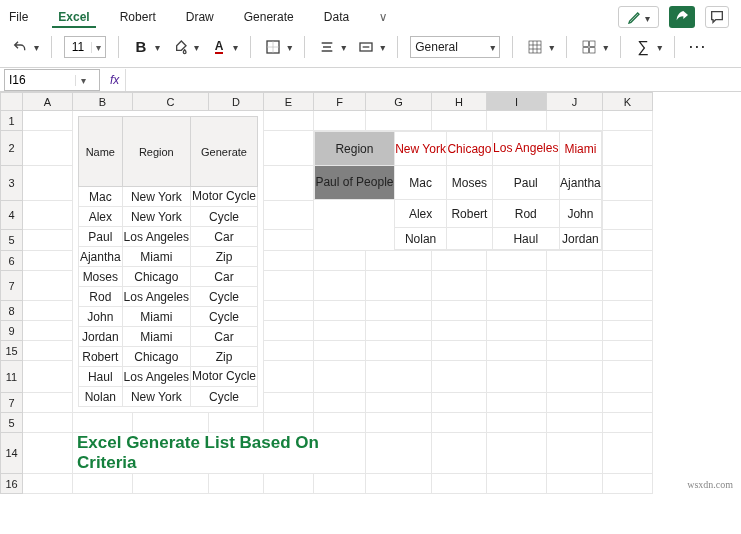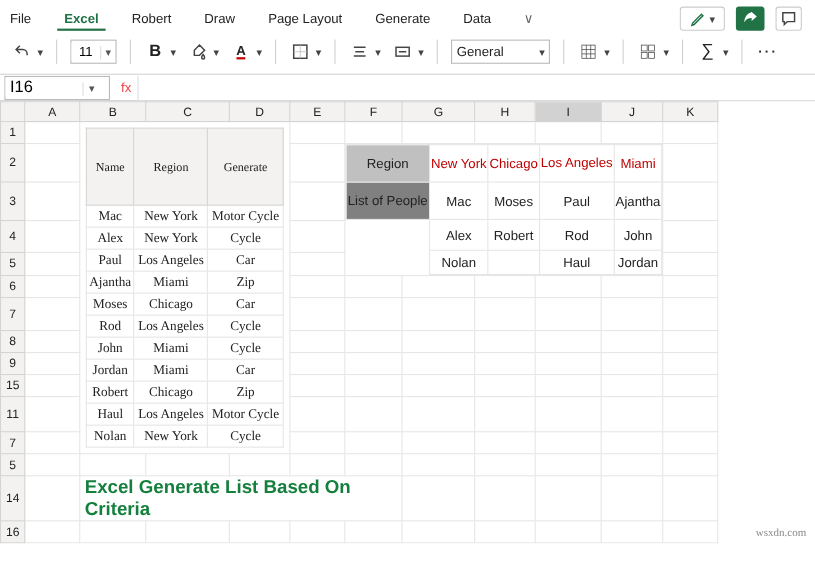--- a/index.html
+++ b/index.html
@@ -21,23 +21,23 @@
   .fontsize-box input { border:none; width:26px; text-align:center; font-size:12px; outline:none; }
   .fontsize-box .dd { width:14px; text-align:center; color:#555; border-left:1px solid #ddd; }
   .nfmt { border:1px solid #bbb; height:22px; padding:0 4px; display:flex; align-items:center; gap:6px; min-width:90px; }
   .dots { letter-spacing:2px; font-weight:bold; }
   .chevd { font-size:10px; color:#444; position:relative; top:1px; }
   .underline-red { border-bottom:2.5px solid #c00000; display:inline-block; line-height:12px; }
   .icon-svg { width:16px; height:16px; }
 
   .fxbar { display:flex; align-items:center; height:24px; border-bottom:1px solid #d4d4d4; }
   .namebox { width:96px; height:22px; border:1px solid #bbb; margin:0 4px; display:flex; align-items:center; }
-  .namebox input { border:none; width:70px; padding:0 4px; font-size:15px; outline:none; }
+  .namebox input { border:none; width:70px; padding:0 4px; font-size:12px; outline:none; }
   .namebox .dd { width:16px; text-align:center; color:#555; border-left:1px solid #ddd; }
-  .fxlabel { color:#ef4444; padding:0 6px; }
+  .fxlabel { font-style:italic; color:#4c1d95; padding:0 6px; }
   .fxinput { flex:1; border:none; border-left:1px solid #ddd; height:22px; padding:0 4px; outline:none; font-size:12px; }
 
   .sheet-wrap { position:relative; }
   table.grid { border-collapse:collapse; table-layout:fixed; }
   table.grid th { background:#f3f2f1; font-weight:normal; color:#222; border:1px solid #d4d4d4; font-size:11px; text-align:center; user-select:none; }
   table.grid th.corner { background:#f3f2f1; width:22px; }
   table.grid th.col { height:18px; width:50px; }
   table.grid th.col.sel { background:#d2d2d2; }
   table.grid th.row { width:22px; height:20px; }
   table.grid td { border:1px solid #e6e6e6; padding:0; height:20px; vertical-align:middle; text-align:center; font-size:12px; }
@@ -56,21 +56,20 @@
   .watermark { position:absolute; right:8px; bottom:4px; color:#888; font-size:10px;font-family:Liberation Serif, serif; }
 </style>
 </head>
 <body>
 
 <div class="menubar">
   <span class="tab">File</span>
   <span class="tab active">Excel</span>
   <span class="tab">Robert</span>
   <span class="tab">Draw</span>
-  <span class="tab">Page Layout</span>
   <span class="tab">Generate</span>
   <span class="tab">Data</span>
   <span class="chev tool-btn">∨</span>
   <div class="right">
     <div class="pen-btn">
       <svg class="icon-svg" viewBox="0 0 24 24">
           <path fill="none" stroke="#217346" stroke-width="2" d="M3 21l3-1 12-12-2-2L4 18l-1 3z"></path>
         </svg>
       <span class="chevd">▾</span>
     </div>
@@ -225,21 +224,21 @@
       <th class="col sel">I</th>
       <th class="col">J</th>
       <th class="col">K</th>
     </tr>
   </thead>
   <tbody>
 
     <tr>
       <th class="row">1</th>
       <td></td>
-      <td colspan="3" rowspan="12" style="padding:5px;border:none;font-family:Liberation Serif, serif;">
+      <td colspan="3" rowspan="12" style="padding:5px;border:none;">
         <table class="data1" style="border-collapse:collapse;width:100%;height:100%;">
           <tbody>
                 <tr>
             <th>Name</th>
             <th>Region</th>
             <th>Generate</th>
           </tr>
           <tr>
                   <td>Mac</td>
                   <td>New York</td>
@@ -315,21 +314,21 @@
         <table class="data2" style="border-collapse:collapse;width:100%;">
           <tbody>
                 <tr style="height:34px;">
             <td class="hdr-region">Region</td>
             <td class="red">New York</td>
             <td class="red">Chicago</td>
             <td class="red" style="line-height:1.1;">Los Angeles</td>
             <td class="red">Miami</td>
           </tr>
           <tr style="height:34px;">
-            <td class="hdr-list" style="line-height:1.1;">List of People</td>
+            <td class="hdr-list" style="line-height:1.1;">Paul of People</td>
             <td>Mac</td>
             <td>Moses</td>
             <td>Paul</td>
             <td>Ajantha</td>
           </tr>
           <tr style="height:28px;">
             <td style="border:none;"></td>
             <td>Alex</td>
             <td>Robert</td>
             <td>Rod</td>

